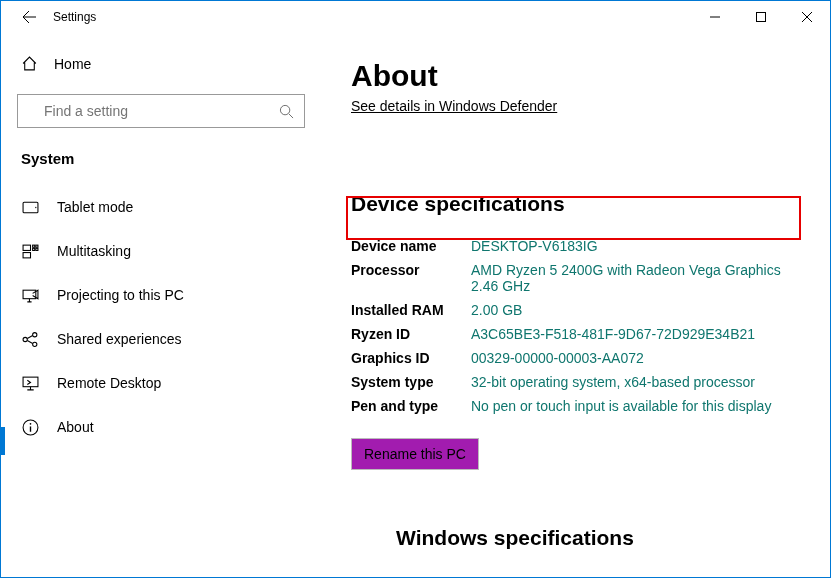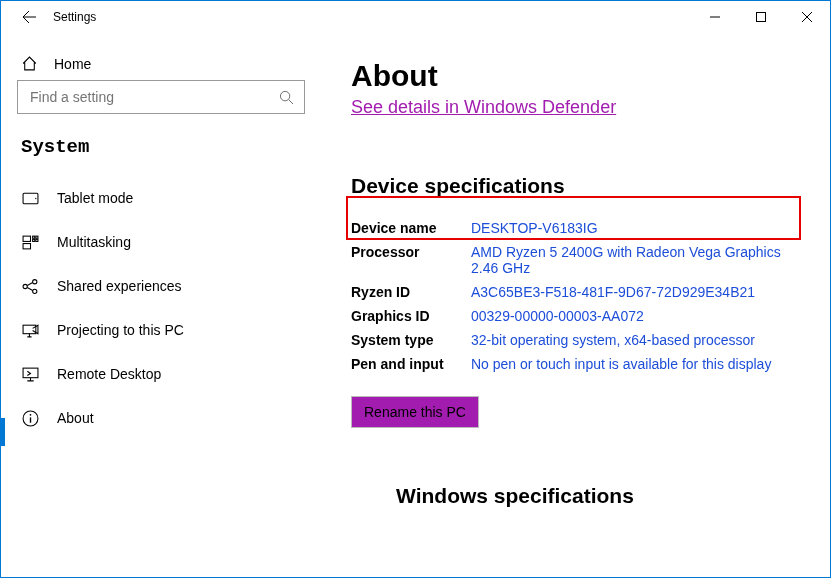--- a/index.html
+++ b/index.html
@@ -31,53 +31,54 @@
   display:flex; height: calc(578px - 34px);
 }
 .sidebar {
   width: 320px;
   padding: 14px 16px 0 16px;
 }
 .home-row {
   display:flex; align-items:flex-end; gap:16px; padding: 8px 4px; font-size:14px;
 }
 .search-box {
+  margin-top: 14px;
   border: 1px solid #999;
   height: 34px;
   display:flex; align-items:center;
-  padding: 0 12px;
+  padding: 0 26px;
   font-size: 14px;
   color: #666;
   position: relative;
 }
 .search-box input {
   border:none; outline:none; flex:1; font-size:14px; color:#666; background:transparent;
 }
 .search-box .search-icon { position:absolute; right:10px; }
 .category {
-  font-weight:600; font-size:19px; padding: 22px 4px 12px 4px; font-family: Liberation Mono, monospace;
+  font-weight:600; font-size:15px; padding: 22px 4px 12px 4px;
 }
 .nav { margin-top: 20px; }
 .nav-item {
   display:flex; align-items:flex-start; gap:18px; height:44px; padding-left:4px; font-size:14px; position:relative;
 }
 .nav-item .icon { width:18px; display:flex; justify-content:center; }
 .nav-item.selected::before {
   content:""; position:absolute; left:-16px; top:8px; bottom:8px; width:4px; background:#0078d4;
 }
 .main {
   flex:1; padding: 26px 30px 0 30px; position:relative; overflow:hidden;
 }
 .main h1 { font-size: 30px; font-weight:600; margin-bottom: 4px; }
-.defender-link { color:#a21caf; font-size:18px; }
-.section-title { font-size:21px; font-weight:600; margin-top: 56px; margin-bottom: 18px; }
+.defender-link { color:#000000; font-size:14px; }
+.section-title { font-size:21px; font-weight:600; margin-top: 77px; margin-bottom: 18px; }
 .section-title.second { margin-top: 56px; margin-left: 45px; }
 .spec-row { display:flex; font-size:14px; padding: 4px 0; }
 .spec-label { width:120px;font-weight:bold; }
-.spec-value { color:#1d4ed8; flex:1; }
+.spec-value { color:#0f766e; flex:1; }
 .highlight-box {
   position:absolute;
   left: 25px; top: 163px; width: 455px; height: 44px;
   border: 2px solid #e60000;
   pointer-events:none;
 }
 .rename-btn {
   margin-top: 20px;
   background:#a21caf;
   border:1px solid #bbb;
@@ -157,41 +158,41 @@
               <rect x="13" y="2" width="2" height="2" stroke="#000" fill="none"></rect>
               <rect x="10" y="5" width="2" height="2" stroke="#000" fill="none"></rect>
               <rect x="13" y="5" width="2" height="2" stroke="#000" fill="none"></rect>
             </svg>
         </span>
         <span>Multitasking</span>
       </div>
       <div class="nav-item">
         <span class="icon">
           <svg width="17" height="17" viewBox="0 0 16 16">
+              <rect x="1" y="3" width="12" height="8" stroke="#000" fill="none"></rect>
+              <path d="M5 14 H9 M7 11 V14" stroke="#000"></path>
+              <path d="M10 6 L15 3 V11 L10 8" stroke="#000" fill="none"></path>
+            </svg>
+        </span>
+        <span>Projecting to this PC</span>
+      </div>
+      <div class="nav-item">
+        <span class="icon">
+          <svg width="17" height="17" viewBox="0 0 16 16">
               <circle cx="3" cy="8" r="2" stroke="#000" fill="none"></circle>
               <circle cx="12" cy="3.5" r="2" stroke="#000" fill="none"></circle>
               <circle cx="12" cy="12.5" r="2" stroke="#000" fill="none"></circle>
               <path d="M5 7 L10 4.3 M5 9 L10 11.7" stroke="#000"></path>
             </svg>
         </span>
         <span>Shared experiences</span>
       </div>
       <div class="nav-item">
         <span class="icon">
           <svg width="17" height="17" viewBox="0 0 16 16">
-              <rect x="1" y="3" width="12" height="8" stroke="#000" fill="none"></rect>
-              <path d="M5 14 H9 M7 11 V14" stroke="#000"></path>
-              <path d="M10 6 L15 3 V11 L10 8" stroke="#000" fill="none"></path>
-            </svg>
-        </span>
-        <span>Projecting to this PC</span>
-      </div>
-      <div class="nav-item">
-        <span class="icon">
-          <svg width="17" height="17" viewBox="0 0 16 16">
               <rect x="1" y="2" width="14" height="9" stroke="#000" fill="none"></rect>
               <path d="M5 14 H11 M8 11 V14" stroke="#000"></path>
               <path d="M5 5 L8 7 L5 9" stroke="#000" fill="none"></path>
             </svg>
         </span>
         <span>Remote Desktop</span>
       </div>
       <div class="nav-item selected">
         <span class="icon">
           <svg width="17" height="17" viewBox="0 0 16 16">
@@ -213,33 +214,37 @@
 
     <div class="spec-row">
       <div class="spec-label">Device name</div>
       <div class="spec-value">DESKTOP-V6183IG</div>
     </div>
     <div class="spec-row">
       <div class="spec-label">Processor</div>
       <div class="spec-value">AMD Ryzen 5 2400G with Radeon Vega Graphics 2.46 GHz</div>
     </div>
     <div class="spec-row">
+      <div class="spec-label">Installed RAM</div>
+      <div class="spec-value">2.00 GB</div>
+    </div>
+    <div class="spec-row">
       <div class="spec-label">Ryzen ID</div>
       <div class="spec-value">A3C65BE3-F518-481F-9D67-72D929E34B21</div>
     </div>
     <div class="spec-row">
       <div class="spec-label">Graphics ID</div>
       <div class="spec-value">00329-00000-00003-AA072</div>
     </div>
     <div class="spec-row">
       <div class="spec-label">System type</div>
       <div class="spec-value">32-bit operating system, x64-based processor</div>
     </div>
     <div class="spec-row">
-      <div class="spec-label">Pen and input</div>
+      <div class="spec-label">Pen and type</div>
       <div class="spec-value">No pen or touch input is available for this display</div>
     </div>
 
     <button class="rename-btn">Rename this PC</button>
 
     <div class="section-title second">Windows specifications</div>
 
     <div class="highlight-box"></div>
     
   </div>

